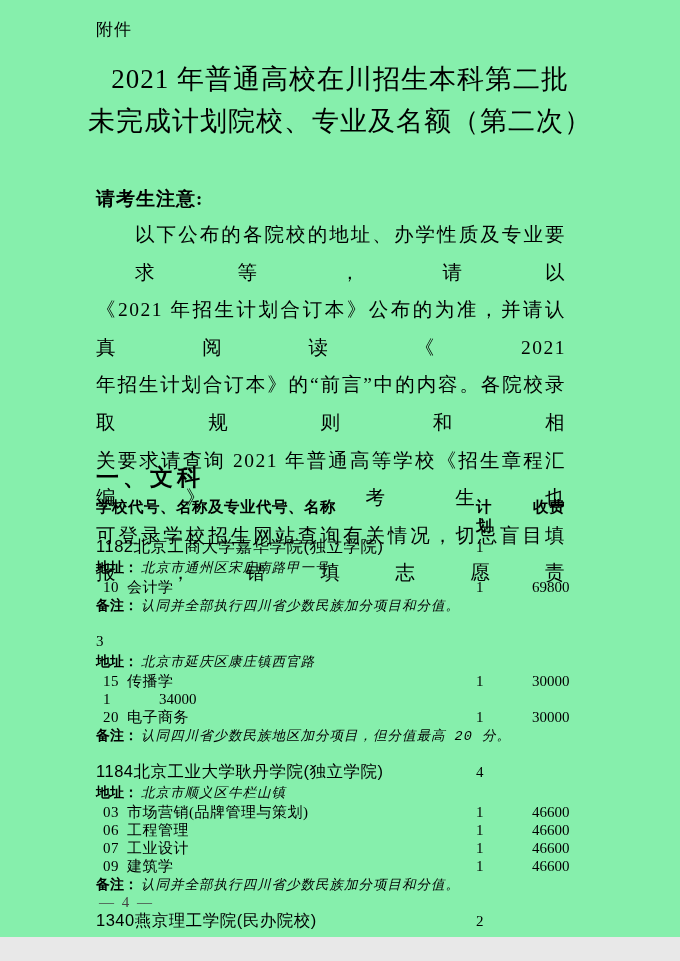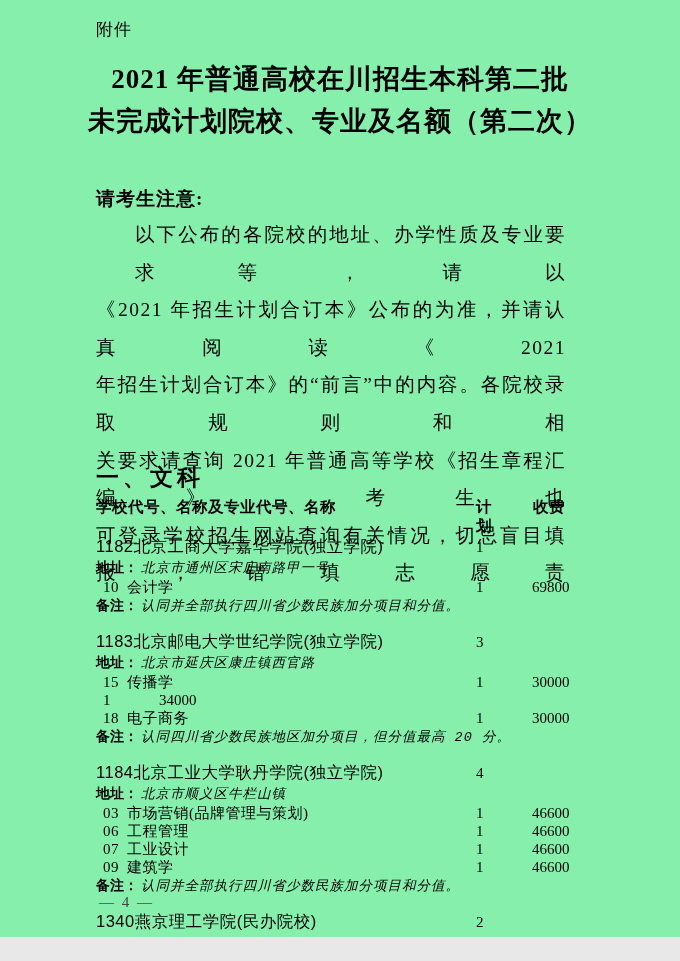--- a/index.html
+++ b/index.html
@@ -20,21 +20,21 @@
     left: 96px; top: 18px;
     font-family: "Liberation Sans", "DejaVu Sans", sans-serif;
     font-size: 17px;
     letter-spacing: 1px;
   }
 
   .doc-title {
     position: absolute;
     left: 0; right: 0; top: 58px;
     text-align: center;
-    font-weight: bold;
+    font-weight: normal;
     font-size: 27px;
     line-height: 42px;
     letter-spacing: 1px;
   }
 
   .notice-heading {
     position: absolute;
     left: 96px; top: 186px;
     font-weight: bold;
     font-size: 19px;
@@ -190,23 +190,20 @@
     <div class="col-fee">69800</div>
   </div>
 </div>
     <div class="note-row">
       <span class="note-label">备注：</span><span class="kai-text">认同并全部执行四川省少数民族加分项目和分值。</span>
     </div>
   </div>
 
   <div class="school-block">
     <div class="trow school-row">
-      <div class="col-name">
-        <span class="school-code">1183</span><span>北京邮电大学世纪学院(独立学院)</span>
-      </div>
       <div class="col-plan">3</div>
       <div class="col-fee"></div>
     </div>
     <div class="addr-row">
       <span class="addr-label">地址：</span><span class="kai-text">北京市延庆区康庄镇西官路</span>
     </div>
     <div>
   <div class="trow major-row">
     <div class="col-name">
       <span class="major-code">15</span><span>传播学</span>
@@ -215,21 +212,21 @@
     <div class="col-fee">30000</div>
   </div>
 
   <div class="trow major-row">
     <div class="col-plan">1</div>
     <div class="col-fee">34000</div>
   </div>
 
   <div class="trow major-row">
     <div class="col-name">
-      <span class="major-code">18</span><span>电子商务</span>
+      <span class="major-code">20</span><span>电子商务</span>
     </div>
     <div class="col-plan">1</div>
     <div class="col-fee">30000</div>
   </div>
 </div>
     <div class="note-row">
       <span class="note-label">备注：</span><span class="kai-text">认同四川省少数民族地区加分项目，但分值最高 20 分。</span>
     </div>
   </div>
 

